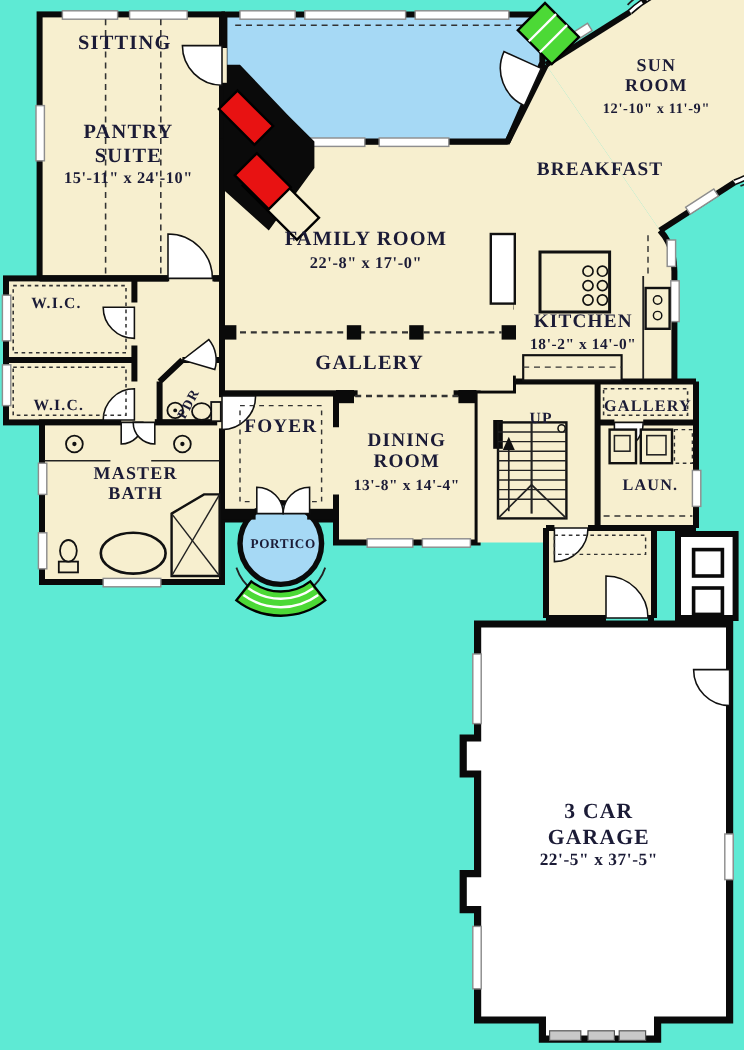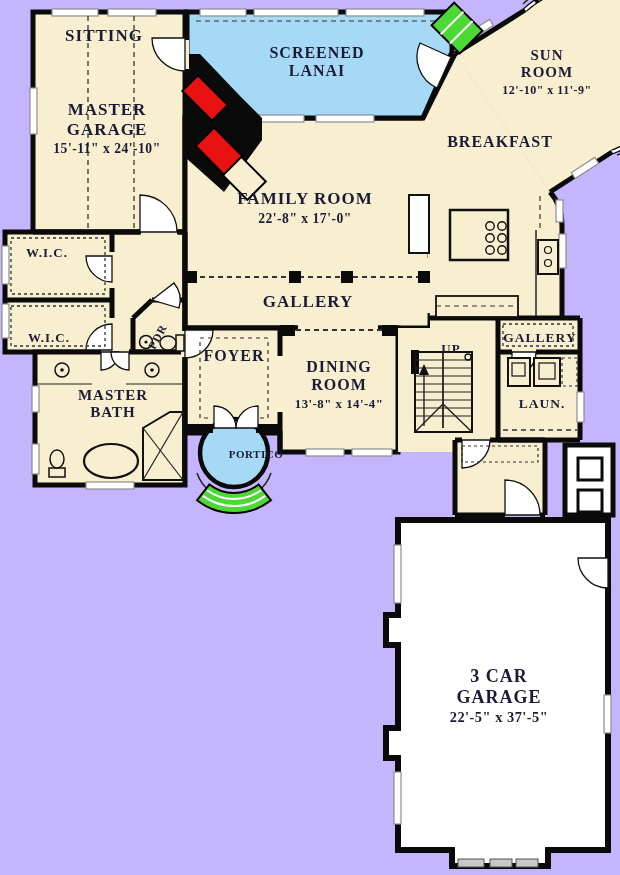--- a/index.html
+++ b/index.html
@@ -1,20 +1,20 @@
 <!DOCTYPE html>
 <html style="--floor: #F7EFCF; --lanai: #A6D9F5; --green: #4CD936; --red: #E81212; --wall: #0a0a0a; --garage: #FFFFFF; --text: #1b1b36; --win: #ffffff; --winstroke: #8e8e8e;"><head>
 <meta charset="utf-8">
 <style>
   :root{
     --floor:#F7EFCF; --lanai:#A6D9F5; --green:#4CD936; --red:#E81212;
     --wall:#0a0a0a; --garage:#FFFFFF; --text:#1b1b36; --win:#ffffff; --winstroke:#8e8e8e;
   }
   html,body{margin:0;padding:0;background:#fff;}
-  .plan{position:relative;width:620px;height:875px;background:#c4b5fd;overflow:hidden;
+  .plan{position:relative;width:620px;height:875px;background:#5eead4;overflow:hidden;
         font-family:"Liberation Serif", serif;}
   .plan svg{position:absolute;left:0;top:0;}
   .floor{fill:var(--floor);}
   .wallline{stroke:var(--wall);fill:none;}
   .wfill{fill:var(--wall);}
   .win{fill:var(--win);stroke:var(--winstroke);stroke-width:1.2;}
   .door{fill:#ffffff;stroke:#111;stroke-width:1.3;}
   .thin{stroke:#222;fill:none;}
   .dash{stroke:#333;fill:none;stroke-dasharray:5 4;}
   .fx{stroke:#111;fill:var(--floor);}
@@ -268,42 +268,43 @@
     <path d="M214,428 L214,406 A22,22 0 0 1 236,428 Z" class="door"></path>
     <path d="M258,428 L258,406 A22,22 0 0 0 236,428 Z" class="door"></path>
   </g>
 </svg>
 
   <div class="lbl" style="left:104px;top:36px;font-size:17px;">
     <span class="nm">SITTING</span>
     </div>
 
   <div class="lbl" style="left:107px;top:128px;font-size:17px;width:112px;">
-    <span class="nm">MASTER GARAGE</span>
+    <span class="nm">PANTRY SUITE</span>
     <span class="dm">15'-11" x 24'-10"</span>
     </div>
 
-  <div class="lbl" style="left:317px;top:62px;font-size:16px;width:130px;">
-    <span class="nm">SCREENED LANAI</span>
-    </div>
 
   <div class="lbl" style="left:547px;top:72px;font-size:15px;">
     <span class="nm">SUN ROOM</span>
     <span class="dm">12'-10" x 11'-9"</span>
     </div>
 
   <div class="lbl" style="left:488px;top:142px;font-size:16px;margin-left:12px;">
     <span class="nm">BREAKFAST</span>
     </div>
 
   <div class="lbl" style="left:305px;top:208px;font-size:17px;">
     <span class="nm">FAMILY ROOM</span>
     <span class="dm">22'-8" x 17'-0"</span>
     </div>
 
+  <div class="lbl" style="left:486px;top:277px;font-size:16px;">
+    <span class="nm">KITCHEN</span>
+    <span class="dm">18'-2" x 14'-0"</span>
+    </div>
 
   <div class="lbl" style="left:47px;top:253px;font-size:13px;">
     <span class="nm">W.I.C.</span>
     </div>
 
   <div class="lbl" style="left:49px;top:338px;font-size:13px;">
     <span class="nm">W.I.C.</span>
     </div>
 
   <div class="lbl rot" style="left:158px;top:337px;font-size:11.5px;">
@@ -320,21 +321,21 @@
 
   <div class="lbl" style="left:339px;top:385px;font-size:16px;width:100px;">
     <span class="nm">DINING ROOM</span>
     <span class="dm">13'-8" x 14'-4"</span>
     </div>
 
   <div class="lbl" style="left:113px;top:404px;font-size:15px;width:90px;">
     <span class="nm">MASTER BATH</span>
     </div>
 
-  <div class="lbl" style="left:246px;top:454px;font-size:11px;letter-spacing:0.5px;padding-left:20px;">
+  <div class="lbl" style="left:236px;top:454px;font-size:11px;letter-spacing:0.5px;">
     <span class="nm">PORTICO</span>
     </div>
 
   <div class="lbl" style="left:540px;top:338px;font-size:13.5px;">
     <span class="nm">GALLERY</span>
     </div>
 
   <div class="lbl" style="left:542px;top:404px;font-size:13.5px;">
     <span class="nm">LAUN.</span>
     </div>

